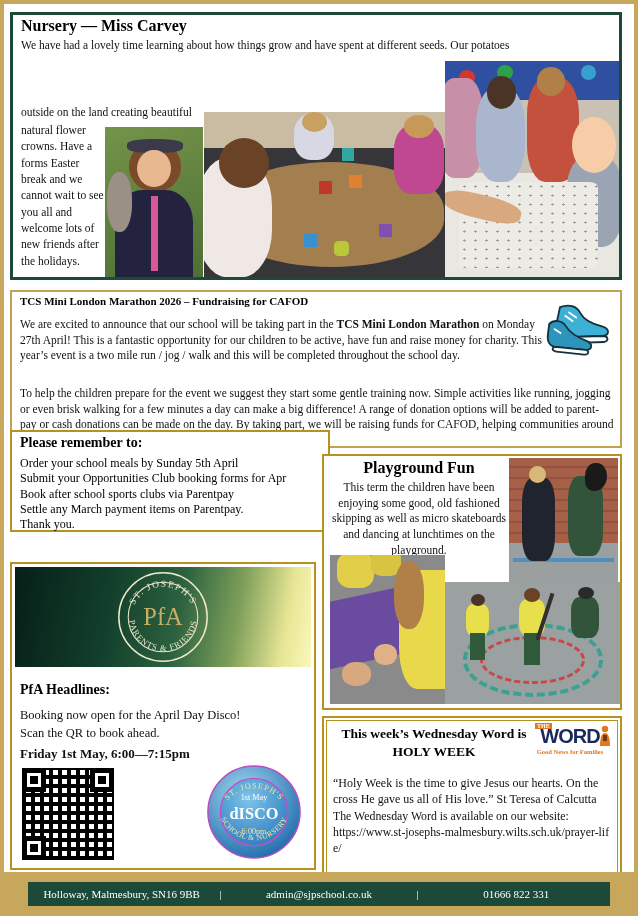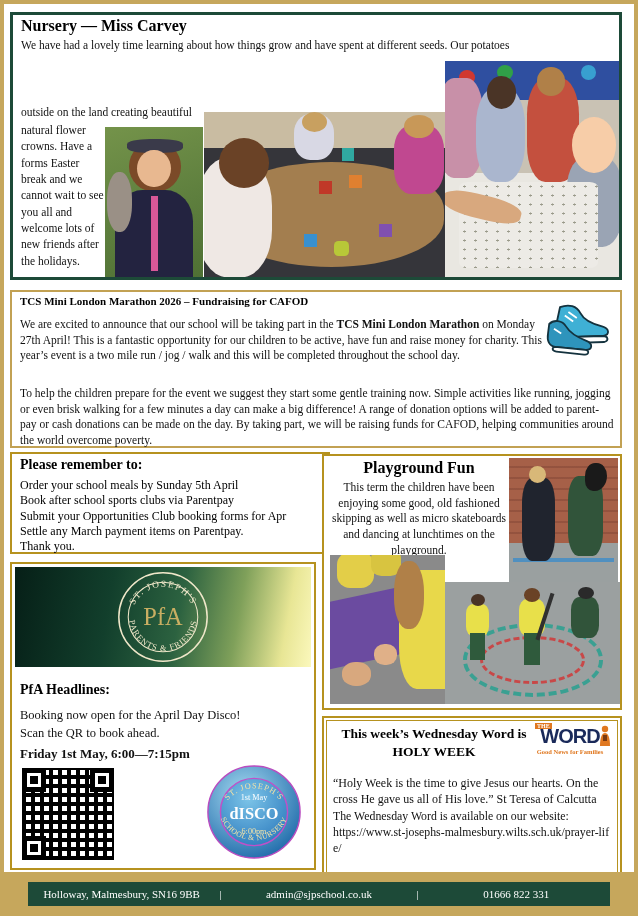--- a/index.html
+++ b/index.html
@@ -14,21 +14,21 @@
   .body-txt  { font-size:11.5px; line-height:1.36; color:#111; }
   .abs { position:absolute; }
   .photo { position:absolute; overflow:hidden; }
   .photo b { position:absolute; display:block; }
 
   
   #nursery { left:10px; top:12px; width:612px; height:268px; }
   
   #marathon { left:10px; top:290px; width:612px; height:158px; }
   
-  #remember { left:10px; top:452px; width:320px; height:102px; }
+  #remember { left:10px; top:430px; width:320px; height:102px; }
   #remember .line { font-size:12px; line-height:1.28; }
   
   #leftcol { left:10px; top:562px; width:306px; height:308px; }
   .pfa-banner { position:absolute; left:3px; top:3px; width:296px; height:100px;
     background:linear-gradient(100deg,#061F17 0%,#123F2C 32%,#2C6240 55%,#7FA05A 74%,#E8E695 90%,#FBF8BC 100%);
     display:flex; align-items:center; justify-content:center; }
   .qr { position:absolute; left:10px; bottom:8px; width:92px; height:92px; background:#fff;
     background-image:
       repeating-linear-gradient(0deg,#000 0 4px,transparent 4px 9px),
       repeating-linear-gradient(90deg,#000 0 4px,#fff 4px 9px); }
@@ -123,22 +123,22 @@
         <path d="M22 78 L72 83 C80 84 78 92 70 91 L24 86 C16 85 16 79 22 78 Z" fill="#ffffff"></path>
       </g>
       <path d="M44 20 L58 30 M38 26 L52 36 M20 48 L32 56" stroke="#ffffff" stroke-width="3" fill="none"></path>
     </svg>
   </div>
 
   <div id="remember" class="box gold-border">
     <div class="abs sec-title" style="left:8px; top:3px; font-size:14px;">Please remember to:</div>
     <div class="abs" style="left:8px; top:24px; width:290px; white-space:nowrap; overflow:hidden;">
       <div class="line">Order your school meals by Sunday 5th April</div>
+      <div class="line">Submit your Opportunities Club booking forms for Apr</div>
       <div class="line">Book after school sports clubs via Parentpay</div>
-      <div class="line">Submit your Opportunities Club booking forms for Apr</div>
       <div class="line">Settle any March payment items on Parentpay.</div>
       <div class="line">Thank you.</div>
     </div>
   </div>
 
   <div id="leftcol" class="box gold-border">
     <div class="pfa-banner">
       <svg width="94" height="94" viewBox="0 0 100 100">
         <defs>
           <path id="pfaTop" d="M16,52 A34,34 0 0 1 84,52"></path>

